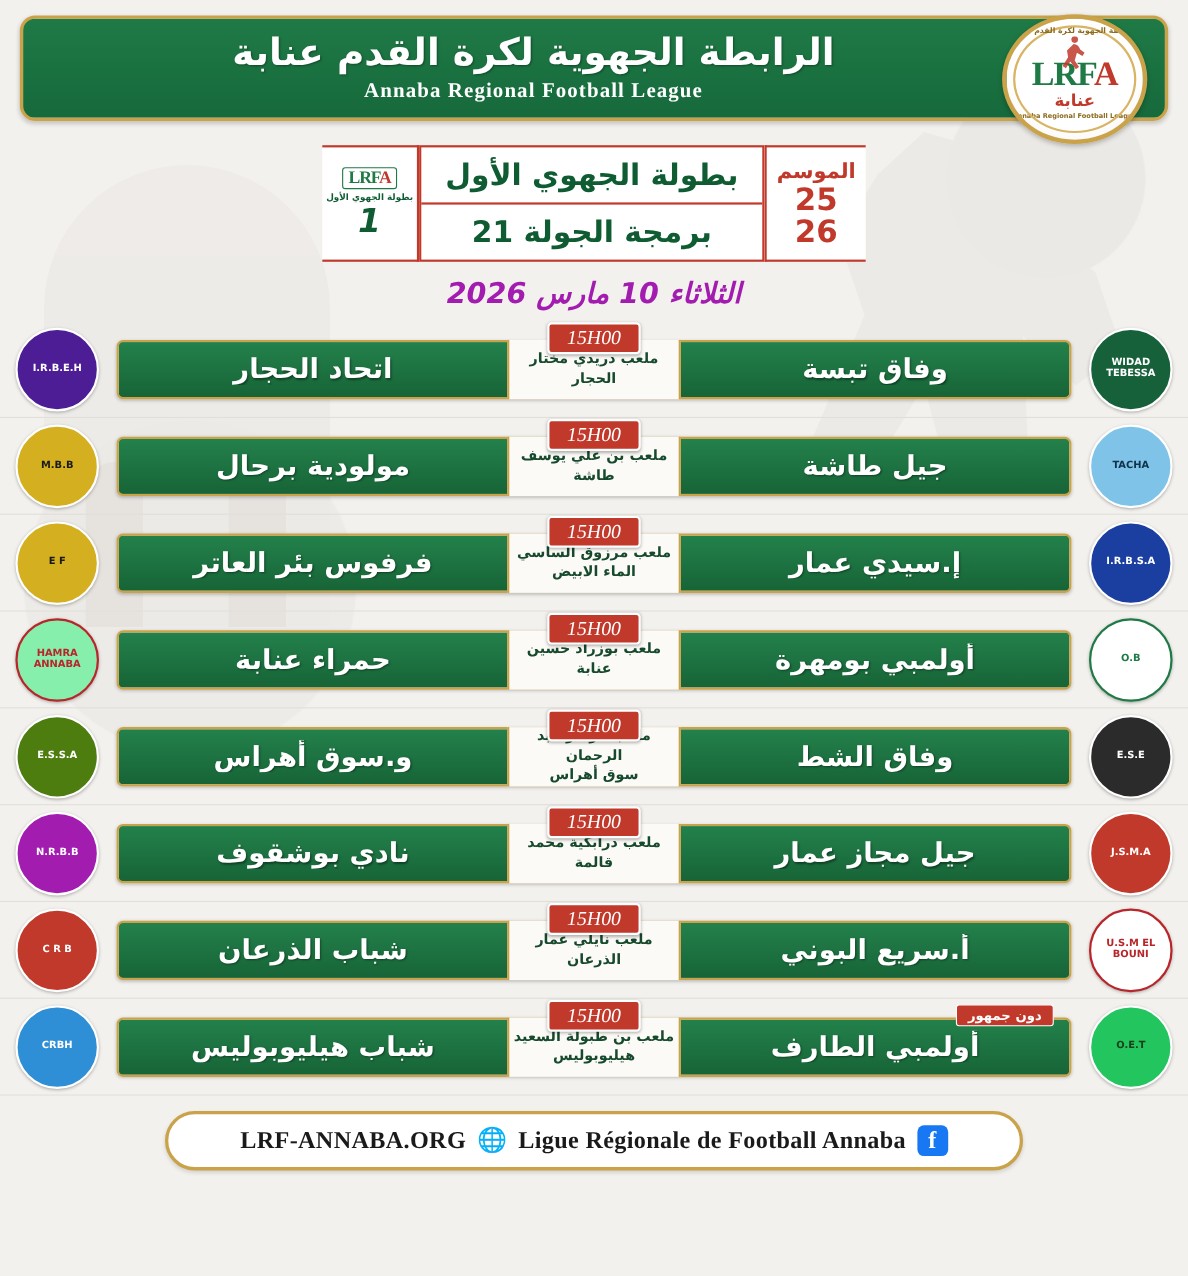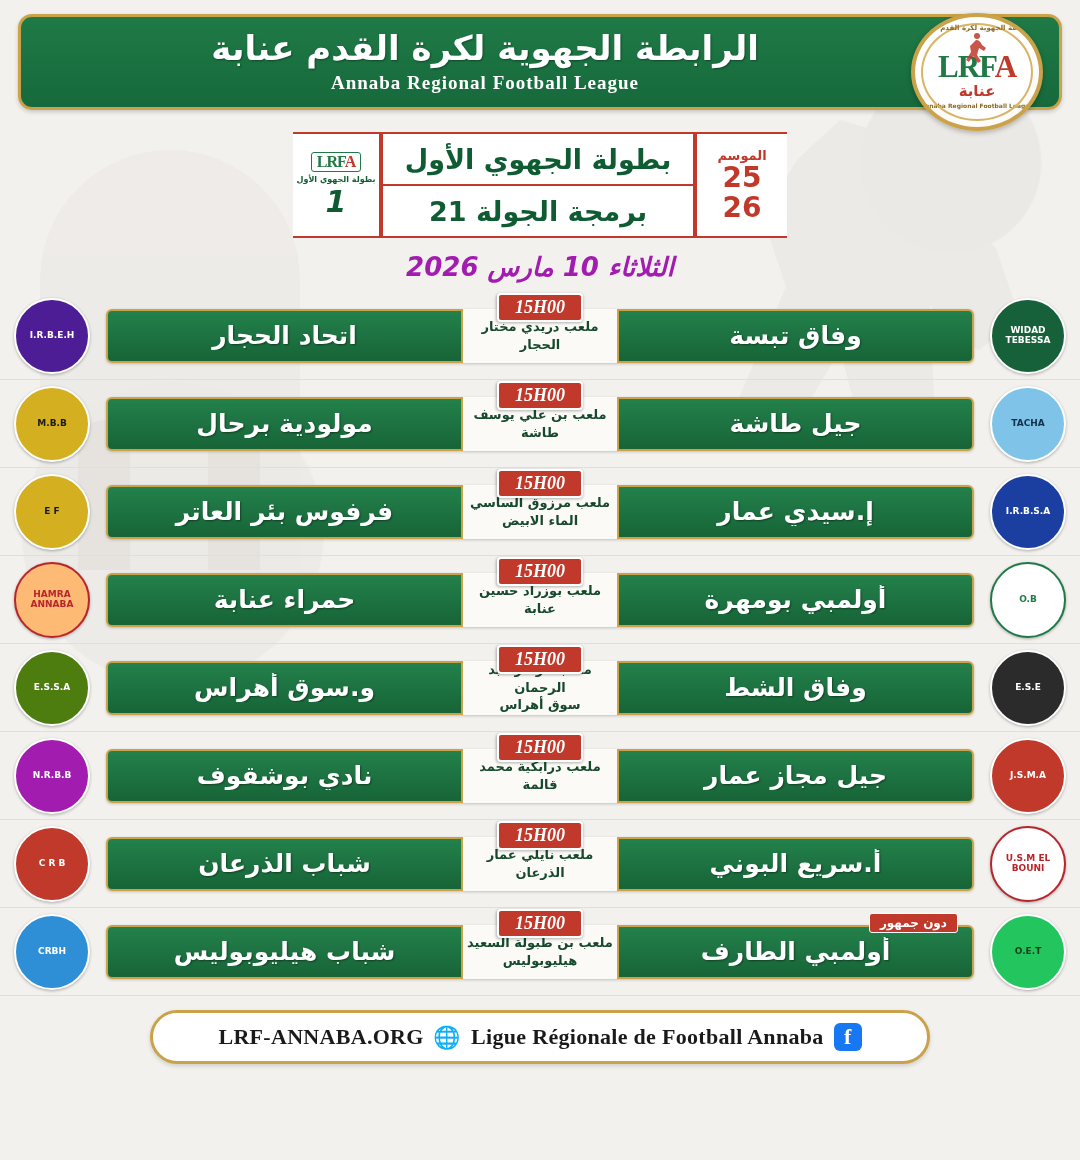--- a/index.html
+++ b/index.html
@@ -101,21 +101,21 @@
   }
   .season-box {
     width: 92px;
     border: 2px solid #c0392b;
     border-right: none;
     background: #fff;
     display: flex; flex-direction: column;
     align-items: center; justify-content: center;
     color: #c0392b; font-weight: bold;
   }
-  .season-box .label { font-size: 13px; }
+  .season-box .label { font-size: 19px; }
   .season-box .y1, .season-box .y2 { font-size: 28px; line-height: 1.05; }
   .mid-box {
     flex: 1;
     border: 2px solid #c0392b;
     background: #fff;
     display: flex; flex-direction: column;
   }
   .mid-box .row1, .mid-box .row2 {
     flex: 1; display: flex; align-items: center; justify-content: center;
     font-size: 27px; font-weight: bold; color: #0f5c33;
@@ -190,21 +190,21 @@
     border-right: 2px solid #c9a24a;
     display: flex; flex-direction: column; align-items: center; justify-content: center;
     font-size: 13px; font-weight: bold; color: #17492c; line-height: 1.35;
     text-align: center;
     padding: 0 4px;
   }
   .time-chip {
     position: absolute; top: -18px; left: 50%; transform: translateX(-50%);
     background: #c0392b; color: #fff;
     font-family: "Liberation Serif", serif;
-    font-size: 18px; font-weight: bold; font-style: italic;
+    font-size: 18px; font-weight: normal; font-style: italic;
     padding: 2px 16px; border-radius: 4px;
     border: 2px solid #fff;
     box-shadow: 0 1px 3px rgba(0,0,0,.3);
     white-space: nowrap;
     z-index: 3;
   }
   .note-chip {
     position: absolute; top: -14px; right: 14px;
     background: #c0392b; color: #fff;
     font-size: 12px; font-weight: bold;
@@ -353,21 +353,21 @@
       </div>
       <div class="bar">
         <div class="time-chip">15H00</div>
         <div class="team">أولمبي بومهرة</div>
         <div class="stadium">
           <span>ملعب بوزراد حسين</span>
           <span>عنابة</span>
         </div>
         <div class="team">حمراء عنابة</div>
       </div>
-      <div class="crest" style="background:#fdba74;color:#b8252a;border-color:#b8252a">
+      <div class="crest" style="background:#86efac;color:#b8252a;border-color:#b8252a">
         <span>HAMRA ANNABA</span>
       </div>
     </div>
 
     <div class="match-row">
       <div class="crest" style="background:#2b2b2b;color:#fff">
         <span>E.S.E</span>
       </div>
       <div class="bar">
         <div class="time-chip">15H00</div>

